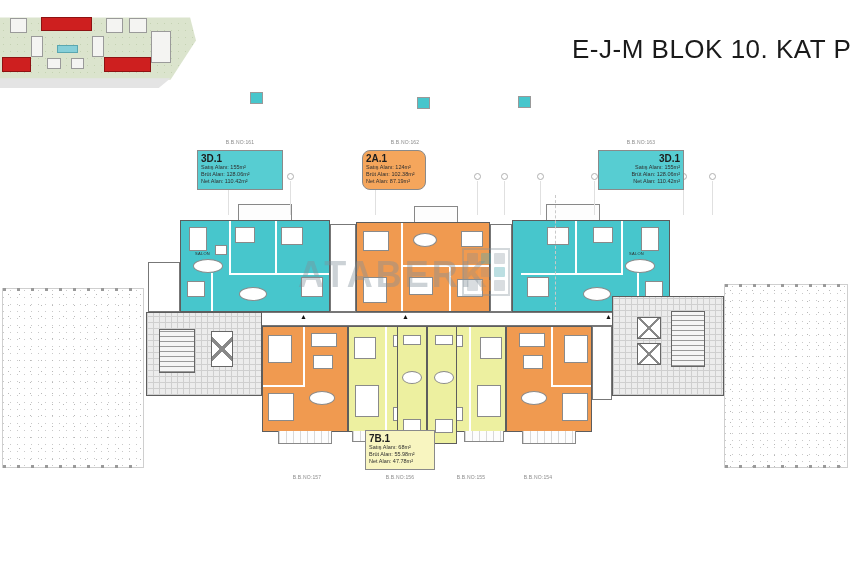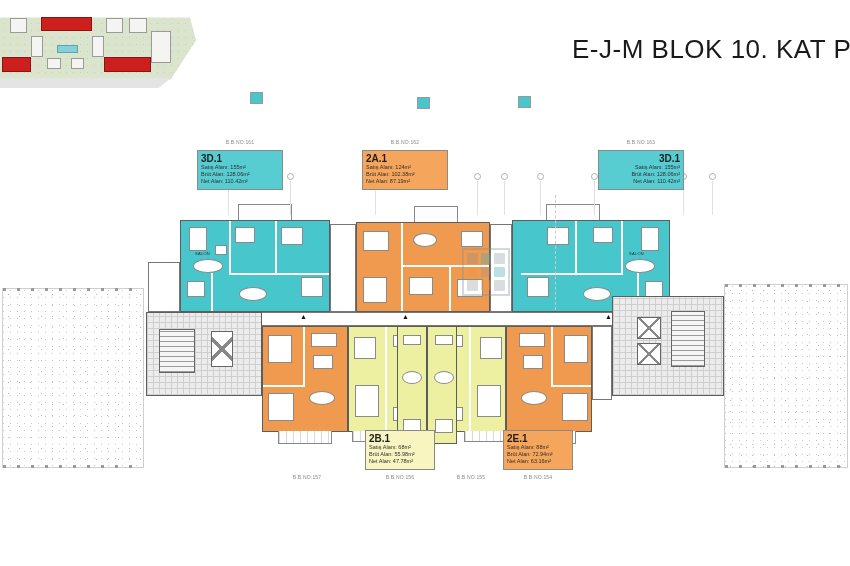--- a/index.html
+++ b/index.html
@@ -222,55 +222,50 @@
 
   <div class="bbno" style="left:197px;top:139px;width:86px;">B.B.NO:161</div>
   <div class="ucard" style="left: 197px; top: 150px; width: 86px; height: 40px; background-color: rgb(87, 205, 210);">
     <div class="ucode">3D.1</div>
     <div class="uline">Satış Alanı: 155m²</div>
     <div class="uline">Brüt Alan: 128.06m²</div>
     <div class="uline">Net Alan: 110.42m²</div>
   </div>
 
   <div class="bbno" style="left:362px;top:139px;width:86px;">B.B.NO:162</div>
-  <div class="ucard" style="left: 362px; top: 150px; width: 86px; height: 40px; background-color: rgb(245, 166, 92);">
+  <div class="ucard" style="left: 362px; top: 150px; width: 64px; height: 40px; background-color: rgb(245, 166, 92); border-radius: 8px;">
     <div class="ucode">2A.1</div>
     <div class="uline">Satış Alanı: 124m²</div>
     <div class="uline">Brüt Alan: 102.38m²</div>
     <div class="uline">Net Alan: 87.19m²</div>
   </div>
 
   <div class="bbno" style="left:598px;top:139px;width:86px;">B.B.NO:163</div>
   <div class="ucard right" style="left: 598px; top: 150px; width: 86px; height: 40px; background-color: rgb(87, 205, 210);">
     <div class="ucode">3D.1</div>
     <div class="uline">Satış Alanı: 155m²</div>
     <div class="uline">Brüt Alan: 128.06m²</div>
     <div class="uline">Net Alan: 110.42m²</div>
   </div>
 
   <div class="bbno" style="left:272px;top:474px;width:70px;">B.B.NO:157</div>
 
   <div class="ucard" style="left: 365px; top: 430px; width: 70px; height: 40px; background-color: rgb(248, 245, 192);">
-    <div class="ucode">2B.1</div>
+    <div class="ucode">7B.1</div>
     <div class="uline">Satış Alanı: 68m²</div>
     <div class="uline">Brüt Alan: 55.98m²</div>
     <div class="uline">Net Alan: 47.78m²</div>
   </div>
   <div class="bbno" style="left:365px;top:474px;width:70px;">B.B.NO:156</div>
 
   <div class="bbno" style="left:436px;top:474px;width:70px;">B.B.NO:155</div>
 
-  <div class="ucard" style="left: 503px; top: 430px; width: 70px; height: 40px; background-color: rgb(245, 166, 92);">
-    <div class="ucode">2E.1</div>
-    <div class="uline">Satış Alanı: 88m²</div>
-    <div class="uline">Brüt Alan: 72.94m²</div>
-    <div class="uline">Net Alan: 63.16m²</div>
-  </div>
   <div class="bbno" style="left:503px;top:474px;width:70px;">B.B.NO:154</div>
 
+  <div class="wm wm-brand">ATABERK</div>
   <div class="wm wm-logo" id="wmlogo">
       <div class="wm-cell" style="background: rgba(128, 143, 153, 0.3);"></div>
       <div class="wm-cell" style="background: rgba(80, 170, 180, 0.38);"></div>
       <div class="wm-cell" style="background: rgba(128, 143, 153, 0.3);"></div>
       <div class="wm-cell" style="background: rgba(235, 150, 70, 0.35);"></div>
       <div class="wm-cell" style="background: rgba(128, 143, 153, 0.22);"></div>
       <div class="wm-cell" style="background: rgba(80, 170, 180, 0.38);"></div>
       <div class="wm-cell" style="background: rgba(128, 143, 153, 0.3);"></div>
       <div class="wm-cell" style="background: rgba(235, 150, 70, 0.35);"></div>
       <div class="wm-cell" style="background: rgba(128, 143, 153, 0.3);"></div>

